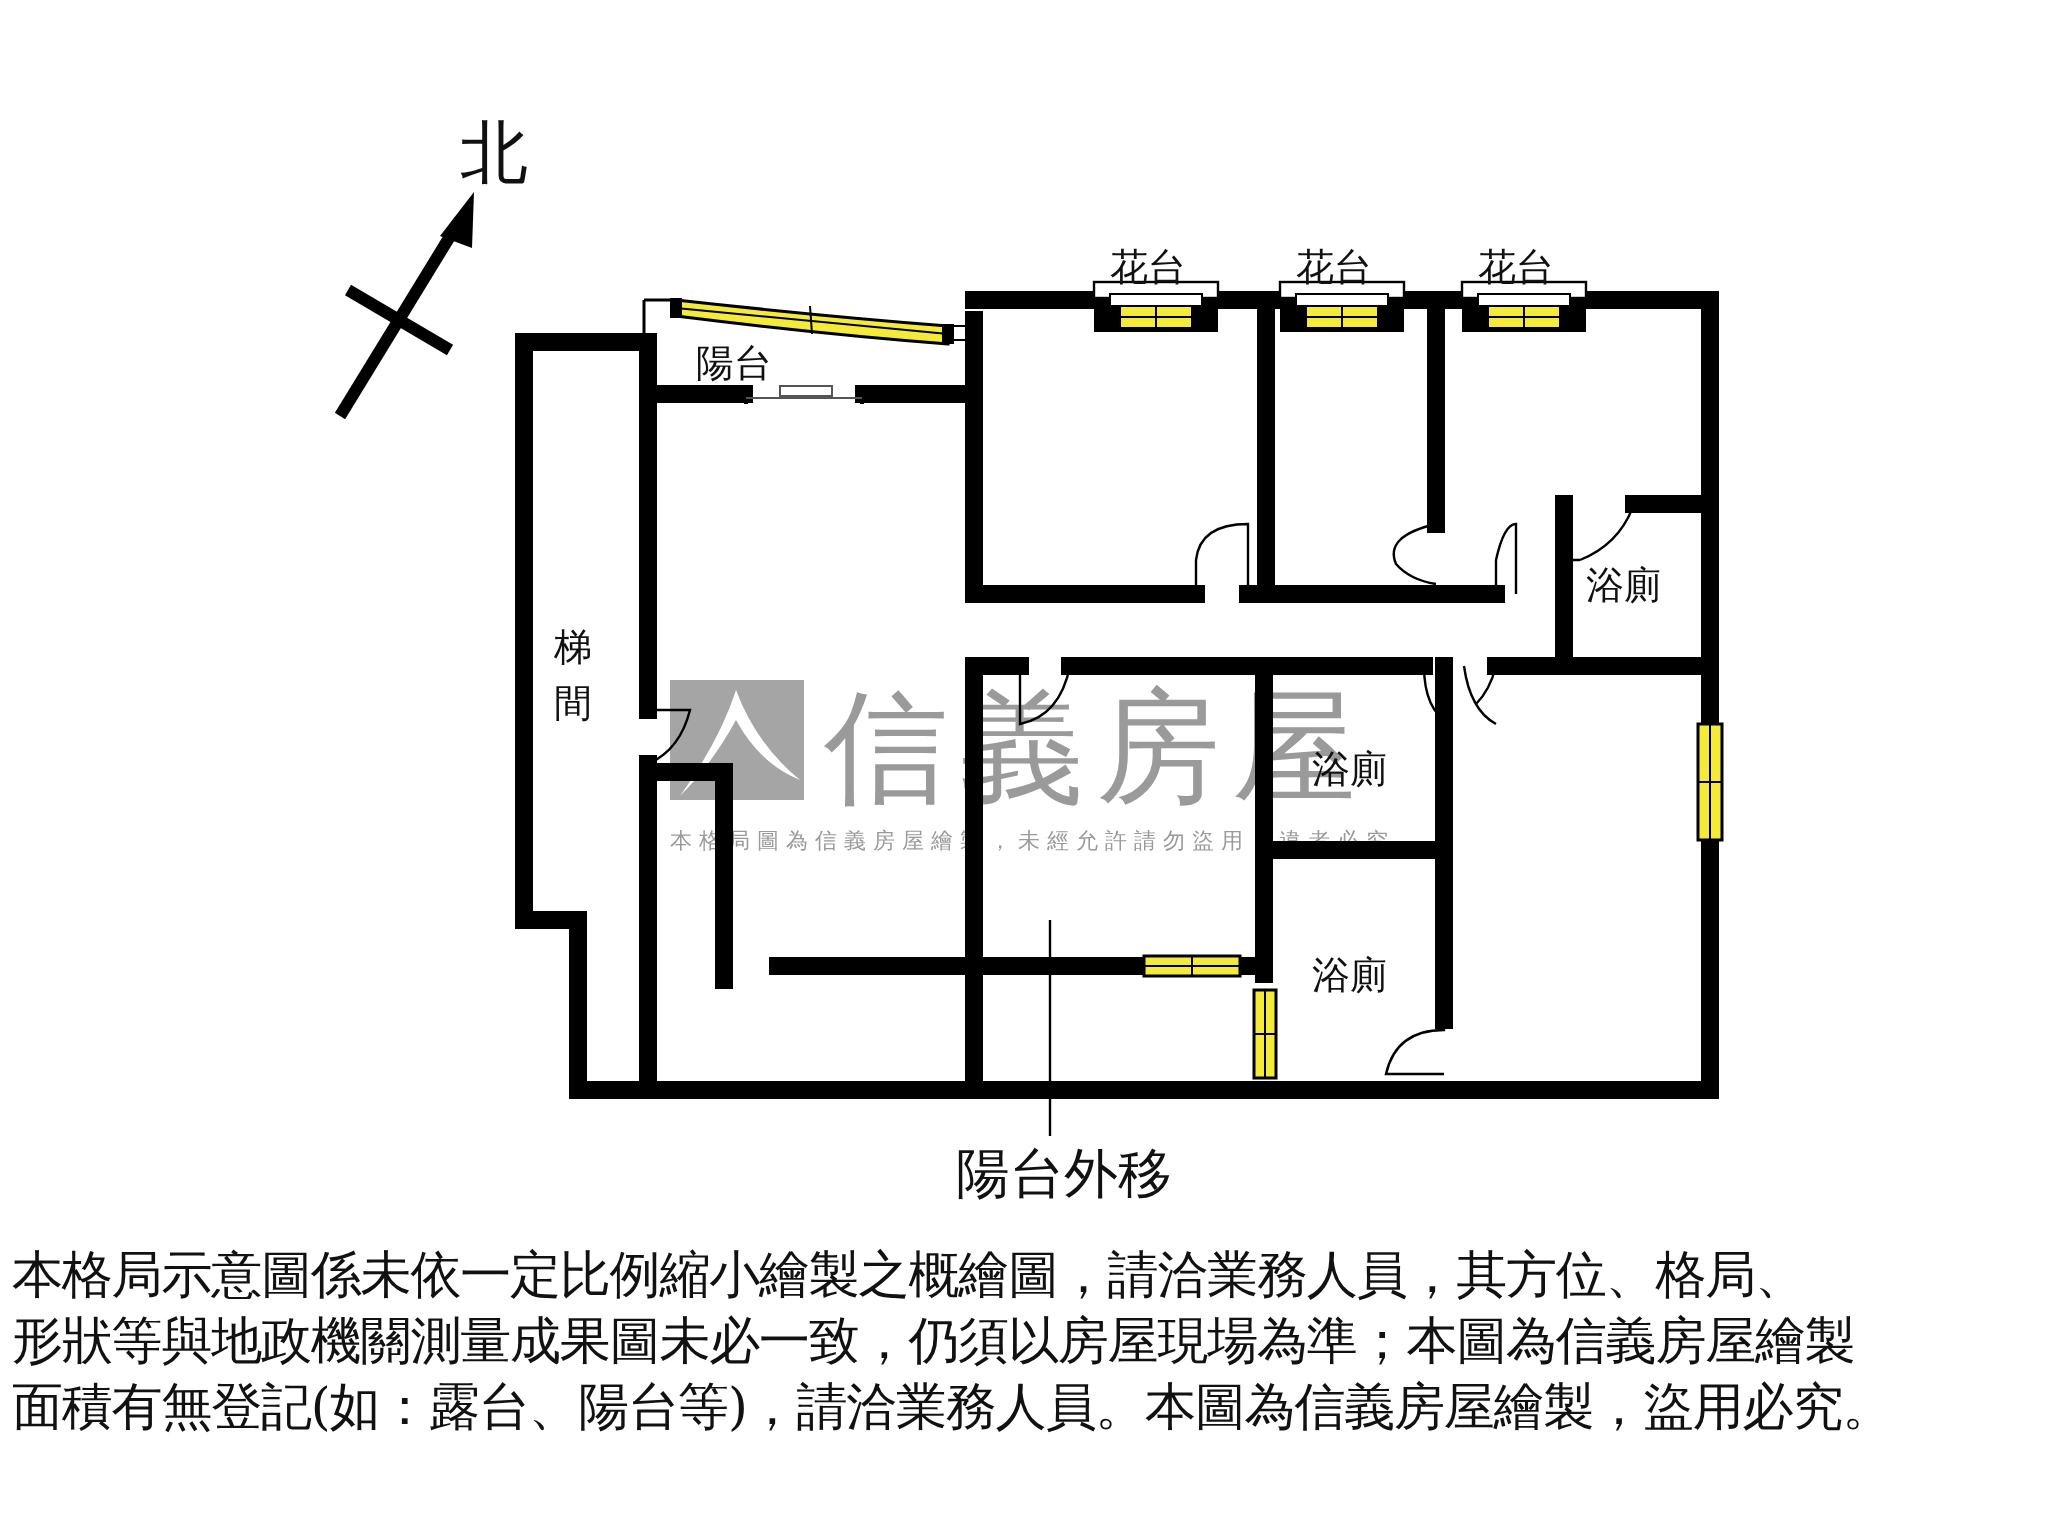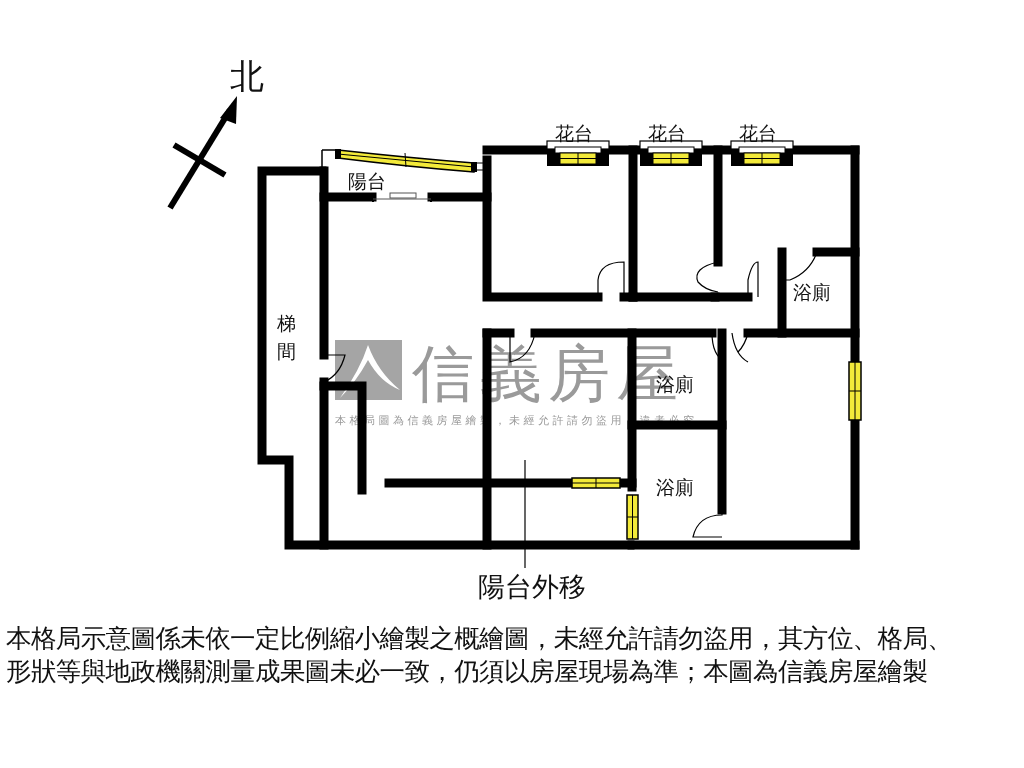--- a/index.html
+++ b/index.html
@@ -151,15 +151,16 @@
   <text class="label" x="555" y="140" font-size="19">花台</text>
   <text class="label" x="648" y="140" font-size="19">花台</text>
   <text class="label" x="739" y="140" font-size="19">花台</text>
   <text class="label" x="793" y="299" font-size="19">浴廁</text>
   <text class="label" x="656" y="391" font-size="19">浴廁</text>
   <text class="label" x="656" y="494" font-size="19">浴廁</text>
   <text class="label" x="478" y="596" font-size="27">陽台外移</text>
 </svg>
 
 <div id="disclaimer">
-  <div>本格局示意圖係未依一定比例縮小繪製之概繪圖，未經允許請勿盜用，其方位、格局、</div>
+  <div>本格局示意圖係未依一定比例縮小繪製之概繪圖，請洽業務人員，其方位、格局、</div>
   <div>形狀等與地政機關測量成果圖未必一致，仍須以房屋現場為準；本圖為信義房屋繪製</div>
+  <div>面積有無登記(如：露台、陽台等)，請洽業務人員。本圖為信義房屋繪製，盜用必究。</div>
 </div>
 
 </body></html>

